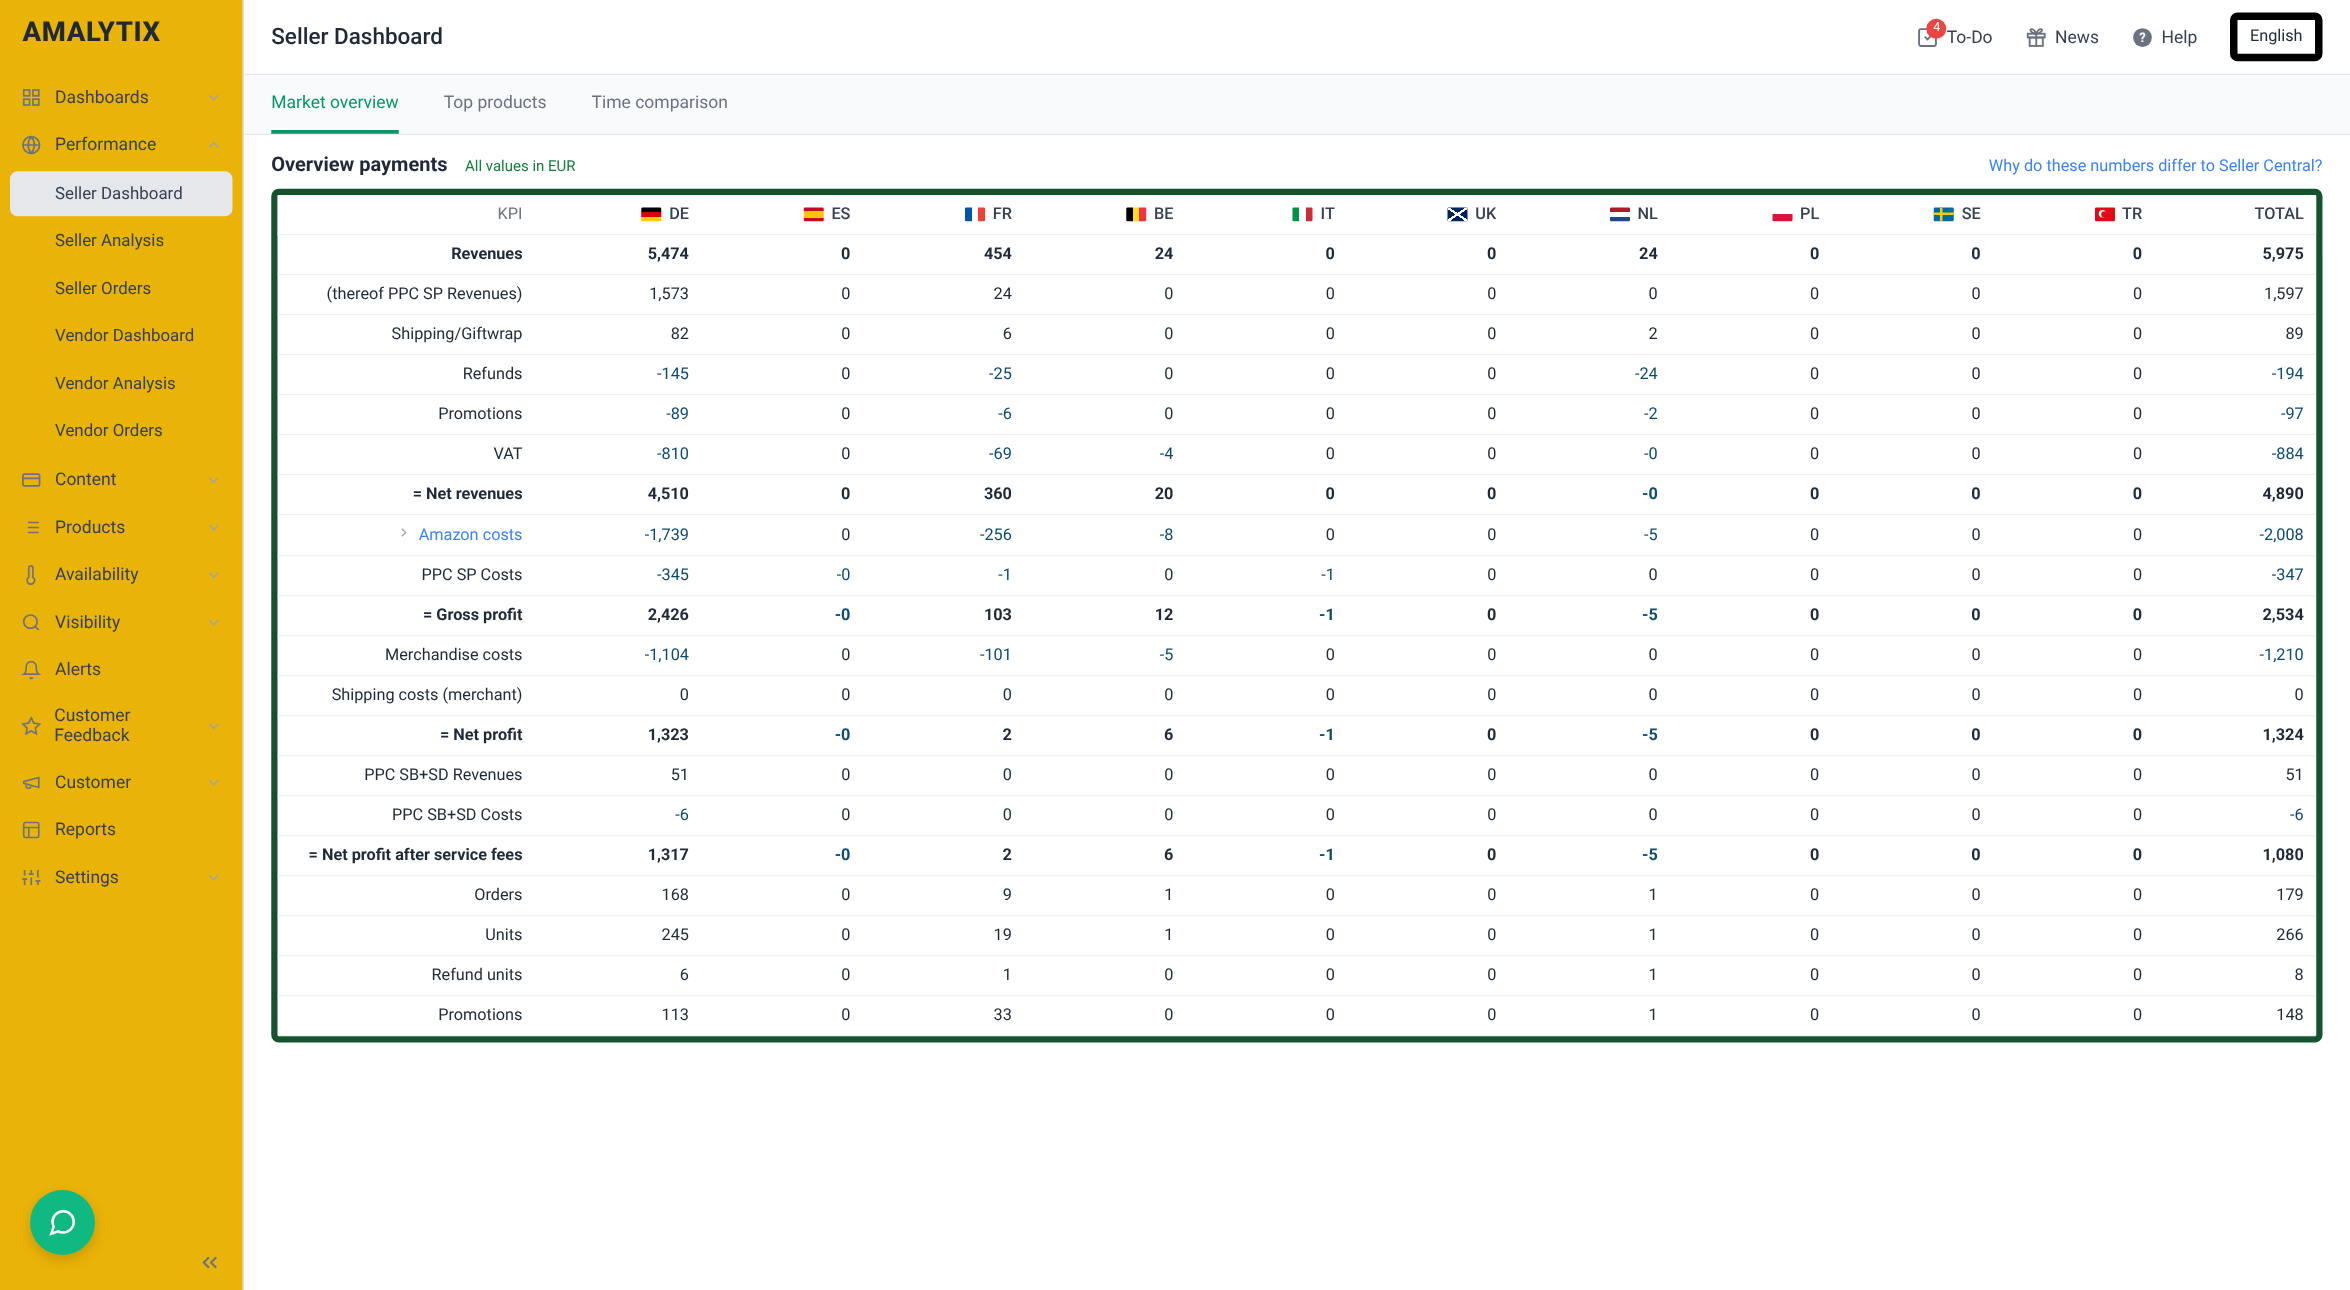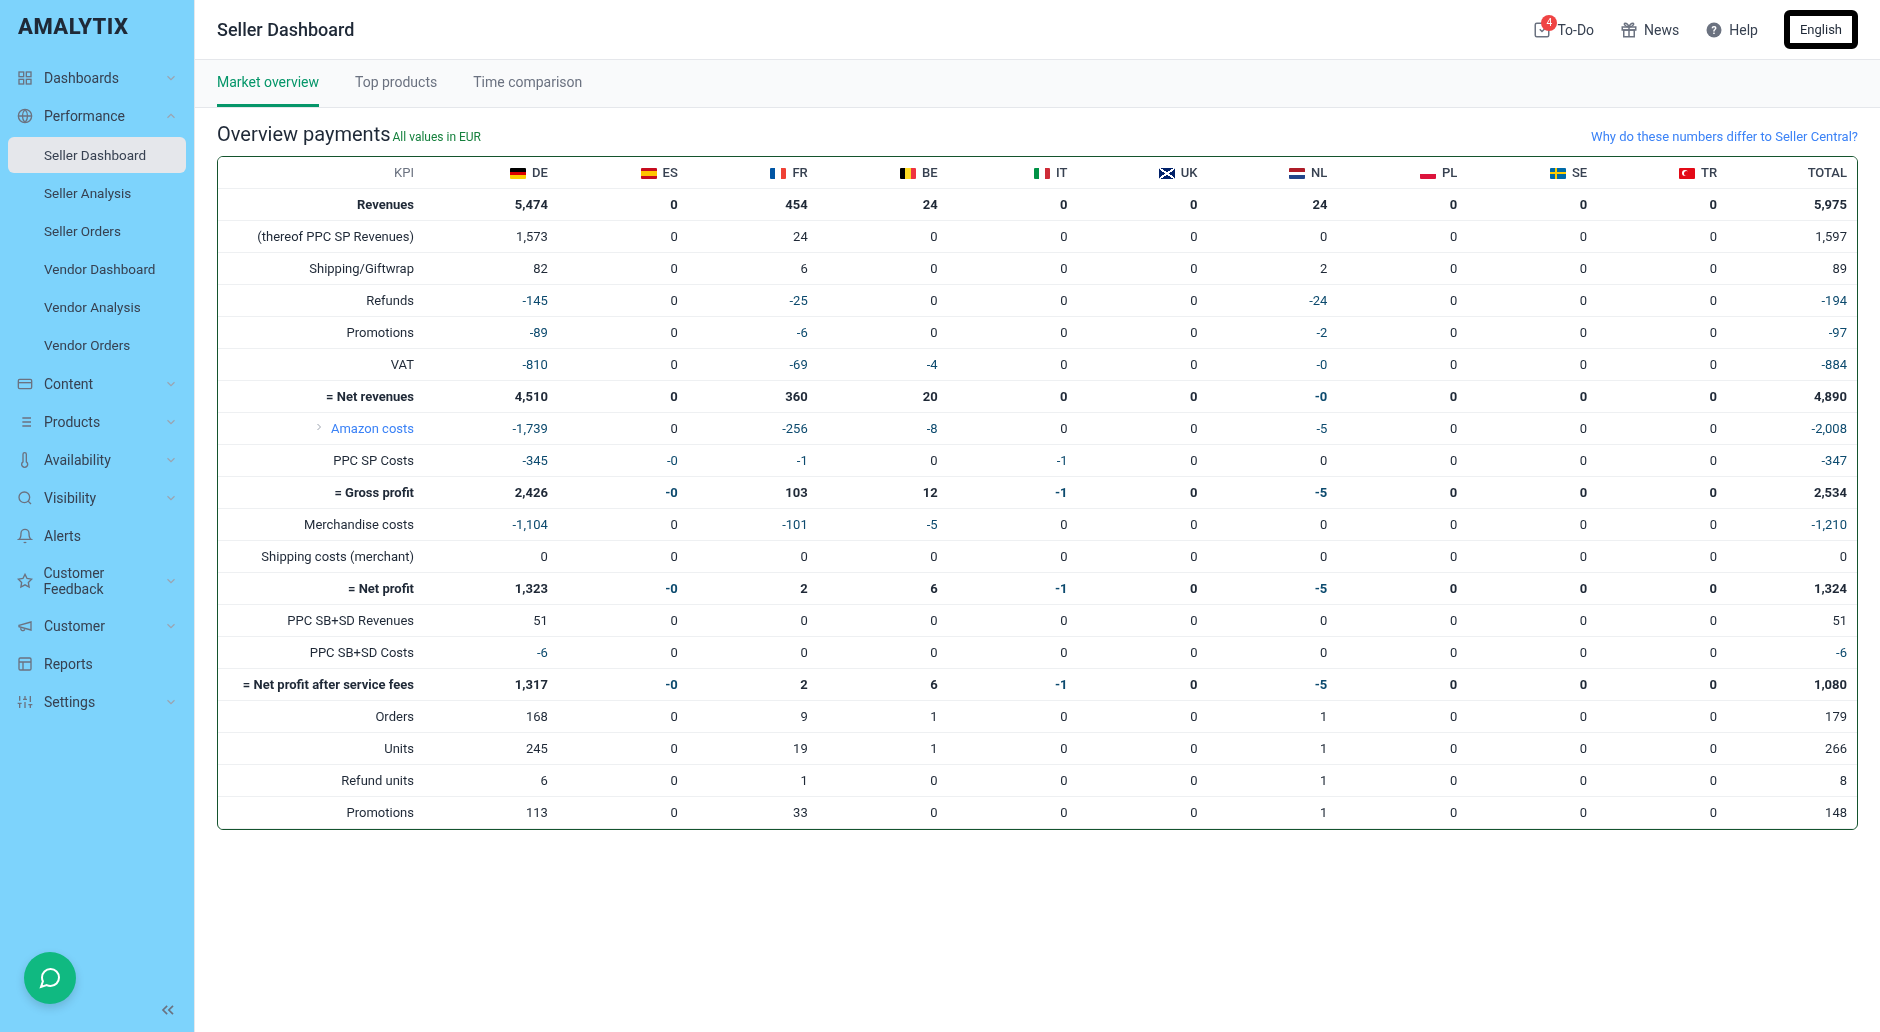--- a/index.html
+++ b/index.html
@@ -1,18 +1,18 @@
 <!DOCTYPE html>
 <html><head>
 <meta charset="utf-8">
 <style>
 * { box-sizing: border-box; margin: 0; padding: 0; }
 body { font-family: -apple-system, BlinkMacSystemFont, "Segoe UI", Roboto, Arial, sans-serif; font-size: 13px; color: #1f2937; background: #fff; }
 .app { display: flex; height: 100vh; }
-.sidebar { width: 195px; background: #7dd3fc; border-right: 1px solid #e5e7eb; display: flex; flex-direction: column; position: relative; }
+.sidebar { width: 195px; background: #eab308; border-right: 1px solid #e5e7eb; display: flex; flex-direction: column; position: relative; }
 .logo { padding: 14px 18px; font-size: 22px; font-weight: 800; letter-spacing: 0.5px; }
 .nav { flex: 1; overflow-y: auto; padding-top: 6px; }
 .nav-item { display: flex; align-items: center; padding: 10px 16px; cursor: pointer; color: #374151; font-size: 14px; }
 .nav-item .icon { width: 18px; height: 18px; margin-right: 10px; color: #6b7280; display: inline-flex; align-items: center; justify-content: center; }
 .nav-item .chev { margin-left: auto; color: #9ca3af; }
 .sub-item { padding: 10px 16px 10px 36px; cursor: pointer; font-size: 13.5px; color: #374151; border-radius: 6px; margin: 2px 8px; }
 .sub-item.active { background: #e5e7eb; }
 .collapse-btn { position: absolute; bottom: 12px; right: 16px; color: #6b7280; cursor: pointer; }
 .chat-fab { position: absolute; bottom: 28px; left: 24px; width: 52px; height: 52px; border-radius: 50%; background: #10b981; display: flex; align-items: center; justify-content: center; cursor: pointer; box-shadow: 0 4px 10px rgba(0,0,0,0.15); }
 .main { flex: 1; display: flex; flex-direction: column; overflow: hidden; }
@@ -20,24 +20,24 @@
 .page-title { font-size: 18px; font-weight: 500; }
 .top-actions { margin-left: auto; display: flex; align-items: center; gap: 26px; }
 .top-action { display: flex; align-items: center; gap: 6px; color: #374151; cursor: pointer; font-size: 14px; position: relative; }
 .badge { position: absolute; top: -6px; left: 8px; background: #ef4444; color: #fff; font-size: 10px; padding: 0 5px; border-radius: 9px; min-width: 16px; text-align: center; line-height: 16px; }
 .lang-btn { border: 6px solid #000000; border-radius: 6px; padding: 6px 10px; cursor: pointer; background: #fff; }
 .tabs { display: flex; gap: 36px; padding: 0 22px; border-bottom: 1px solid #e5e7eb; background:#f9fafb; }
 .tab { padding: 14px 0; cursor: pointer; color: #6b7280; font-size: 14px; }
 .tab.active { color: #059669; border-bottom: 3px solid #059669; font-weight: 400; }
 .content { flex: 1; overflow: auto; padding: 14px 22px; }
 .section-head { display: flex; align-items: baseline; margin-bottom: 10px; }
-.section-title { font-size: 20px; font-weight: 400; margin-right: 2px; }
+.section-title { font-size: 16px; font-weight: 700; margin-right: 14px; }
 .section-sub { color: #15803d; font-size: 12px; }
 .section-link { margin-left: auto; color: #3b82f6; font-size: 13px; cursor: pointer; }
-.table-wrap { border: 1px solid #14532d; border-radius: 6px; overflow: hidden; }
+.table-wrap { border: 5px solid #14532d; border-radius: 6px; overflow: hidden; }
 table { width: 100%; border-collapse: collapse; table-layout: fixed; }
 th, td { padding: 8px 10px; border-bottom: 1px solid #eef0f2; text-align: right; font-size: 13px; }
 th { font-weight: 500; color: #374151; background: #fff; }
 td.kpi, th.kpi { text-align: right; width: 210px; padding-right: 14px; }
 th.kpi { color: #6b7280; font-weight: 400; }
 .flag { display: inline-block; width: 16px; height: 11px; margin-right: 6px; vertical-align: middle; border-radius: 1px; }
 .row-bold td { font-weight: 700; }
 .neg { color: #0c4a6e; }
 .link-cell { color: #3b82f6; cursor: pointer; }
 .expand { display:inline-flex; width:14px; margin-right:4px; color:#9ca3af; }

